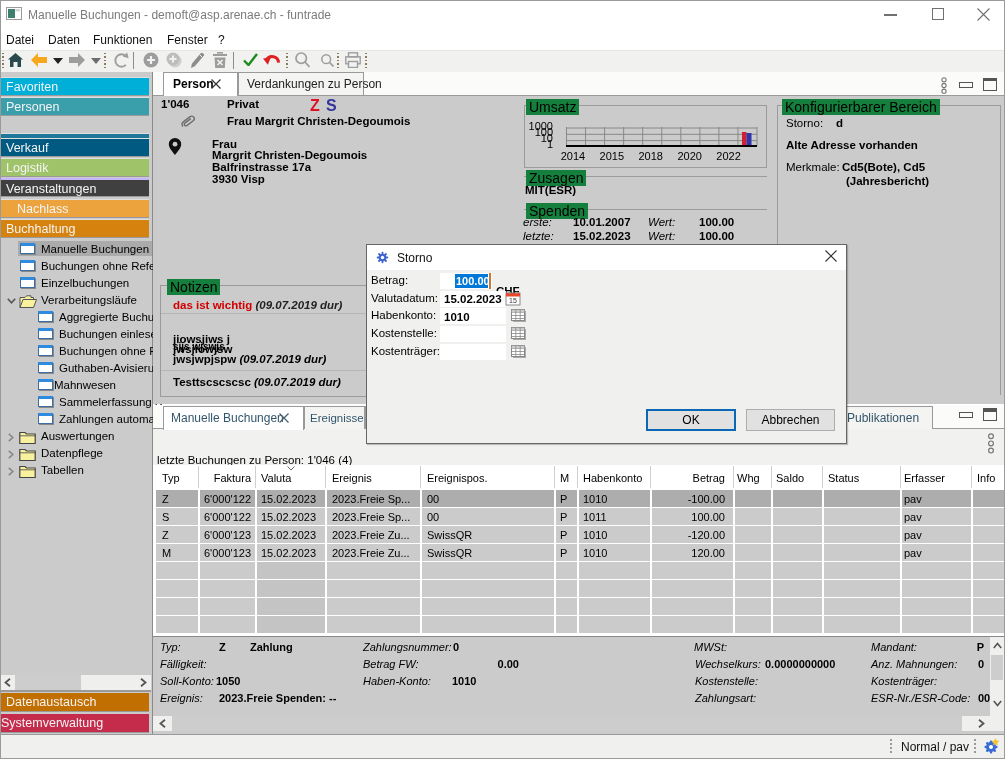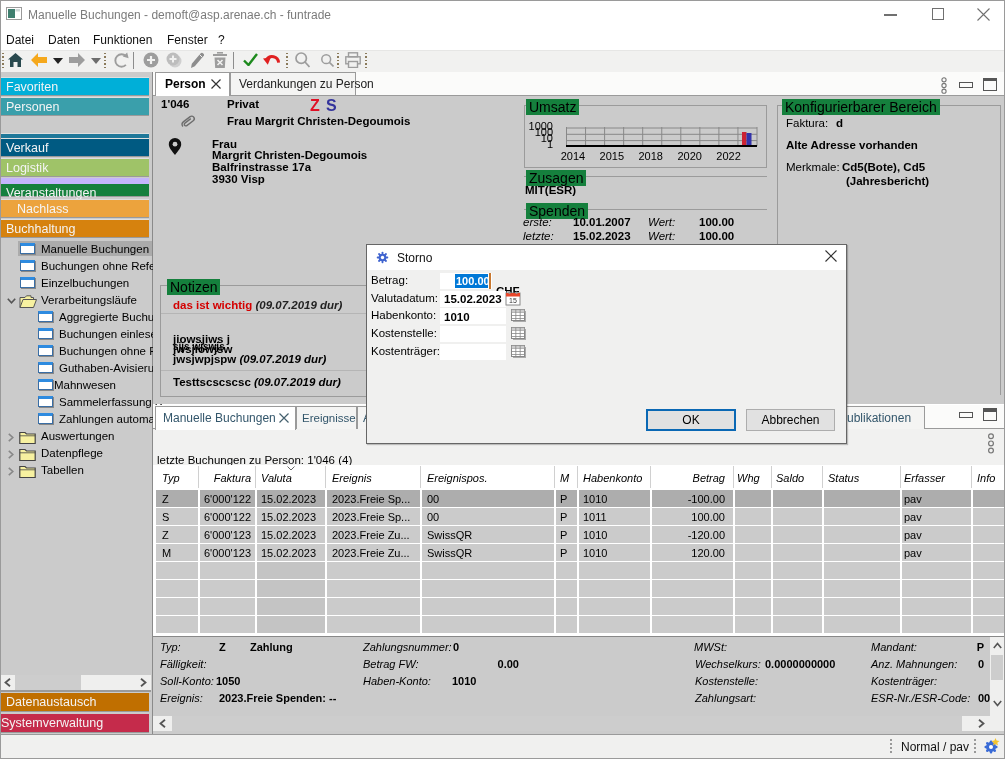--- a/index.html
+++ b/index.html
@@ -3,24 +3,24 @@
 <meta charset="utf-8">
 <style>
 * { margin:0; padding:0; box-sizing:border-box; }
 html,body { width:1005px; height:759px; overflow:hidden; }
 body { font-family:"Liberation Sans", sans-serif; position:relative; background:#fff; }
 .abs { position:absolute; white-space:nowrap; }
 .b { font-weight:bold; }
 .i { font-style:italic; }
 #frame { position:absolute; left:0; top:0; width:1005px; height:759px; border:1px solid #9a9a9a; z-index:90; pointer-events:none; }
 .titem { position:absolute; font-size:11.5px; color:#000; white-space:nowrap; }
-.tab { position:absolute; top:0; height:23px; font-size:12px; line-height:23px; background:#f4f4f3; border:1px solid #9a9a9a; border-bottom:none; white-space:nowrap; }
+.tab { position:absolute; top:0; height:23px; font-size:12px; line-height:23px; background:#f4f4f3; border:1px solid #9a9a9a; border-bottom:none; white-space:nowrap;margin-left:8px; }
 .tab.active { background:#fff; height:24px; z-index:2; }
 .glabel { position:absolute; font-size:14px; background:#15803d; padding:0 3px; white-space:nowrap; }
-.th { position:absolute; font-size:11px; color:#000; top:471.5px; white-space:nowrap;font-style:italic; }
+.th { position:absolute; font-size:11px; color:#000; top:471.5px; white-space:nowrap; }
 .cell { position:absolute; font-size:11px; color:#000; white-space:nowrap; }
 .dlbl { position:absolute; font-size:11.5px; color:#000; white-space:nowrap; }
 </style>
 </head>
 <body>
 <div id="frame"></div>
 <svg class="abs" style="left:6px;top:7px" width="16" height="13" viewBox="0 0 16 13">
     <rect x="0.5" y="0.5" width="15" height="12" fill="#fff" stroke="#9a9a9a"></rect>
     <rect x="2" y="2" width="7" height="9" fill="#3f7f6f"></rect>
     <rect x="9.5" y="2" width="4.5" height="2.5" fill="#cfd8d8"></rect>
@@ -102,21 +102,21 @@
     <rect x="3.5" y="9.5" width="9" height="6" fill="#f1f1f0" stroke="#9d9d9d" stroke-width="1.4"></rect>
   </svg>
 <div class="abs" style="left:365px;top:53px;width:2px;height:16px;background-image:repeating-linear-gradient(#8a7a5a 0px,#8a7a5a 1.5px,transparent 1.5px,transparent 3.5px)"></div>
 <div class="abs" style="left:1px;top:72px;width:151px;height:662px;background:#cbcbcb"></div>
 <div class="abs" style="left:152px;top:72px;width:1px;height:662px;background:#8a8a8a"></div>
 <div class="abs" style="left:1px;top:76.5px;width:148px;height:18px;background:#00afd8;color:#f4f4f4;font-size:12.5px;line-height:18px;padding-left:5px;border-top:1px solid #dfdfdf;box-shadow:0 1px 0 #9a9a9a">Favoriten</div>
 <div class="abs" style="left:1px;top:97px;width:148px;height:18px;background:#3a9fab;color:#f4f4f4;font-size:12.5px;line-height:18px;padding-left:5px;border-top:1px solid #dfdfdf;box-shadow:0 1px 0 #9a9a9a">Personen</div>
 <div class="abs" style="left:1px;top:133px;width:148px;height:18px;background:#1f7899;color:#ffffff;font-size:12.5px;line-height:18px;padding-left:5px;border-top:1px solid #dfdfdf;box-shadow:0 1px 0 #9a9a9a">Projektfinanzierung</div>
 <div class="abs" style="left:1px;top:137.5px;width:148px;height:18px;background:#005a82;color:#f4f4f4;font-size:12.5px;line-height:18px;padding-left:5px;border-top:1px solid #dfdfdf;box-shadow:0 1px 0 #9a9a9a">Verkauf</div>
 <div class="abs" style="left:1px;top:158px;width:148px;height:18px;background:#9fc368;color:#f4f4f4;font-size:12.5px;line-height:18px;padding-left:5px;border-top:1px solid #dfdfdf;box-shadow:0 1px 0 #9a9a9a">Logistik</div>
-<div class="abs" style="left:1px;top:178px;width:148px;height:18px;background:#15803d;color:#f4f4f4;font-size:12.5px;line-height:18px;padding-left:5px;border-top:6px solid #c4b5fd;box-shadow:0 1px 0 #9a9a9a">Veranstaltungen</div>
+<div class="abs" style="left:1px;top:178px;width:148px;height:18px;background:#404040;color:#f4f4f4;font-size:12.5px;line-height:18px;padding-left:5px;border-top:2px solid #c4b5fd;box-shadow:0 1px 0 #9a9a9a">Veranstaltungen</div>
 <div class="abs" style="left:1px;top:198.5px;width:148px;height:18px;background:#eca33d;color:#f4f4f4;font-size:12.5px;line-height:18px;padding-left:16px;border-top:1px solid #dfdfdf;box-shadow:0 1px 0 #9a9a9a">Nachlass</div>
 <div class="abs" style="left:1px;top:218.5px;width:148px;height:18px;background:#d6820e;color:#f4f4f4;font-size:12.5px;line-height:18px;padding-left:5px;border-top:1px solid #dfdfdf;box-shadow:0 1px 0 #9a9a9a">Buchhaltung</div>
 <div class="abs" style="left:18px;top:240.5px;width:134px;height:15px;background:#ababab"></div>
 <div class="abs" style="left:20px;top:242.5px;width:15px;height:11px;background:#fff;border:1px solid #3a6ea5;border-top:3px solid #2e8be0;box-shadow:1px 1px 0 #888"></div>
 <div class="titem" style="left:41px;top:242.5px">Manuelle Buchungen</div>
 <div class="abs" style="left:20px;top:259.5px;width:15px;height:11px;background:#fff;border:1px solid #3a6ea5;border-top:3px solid #2e8be0;box-shadow:1px 1px 0 #888"></div>
 <div class="titem" style="left:41px;top:259.5px">Buchungen ohne Refe</div>
 <div class="abs" style="left:20px;top:276.5px;width:15px;height:11px;background:#fff;border:1px solid #3a6ea5;border-top:3px solid #2e8be0;box-shadow:1px 1px 0 #888"></div>
 <div class="titem" style="left:41px;top:276.5px">Einzelbuchungen</div>
 <svg class="abs" style="left:7px;top:297.5px" width="9" height="6" viewBox="0 0 9 6">
@@ -246,21 +246,21 @@
 <div class="abs i" style="left:523px;top:215.5px;font-size:11.5px">erste:</div>
 <div class="abs b" style="left:573px;top:215.5px;font-size:11.5px">10.01.2007</div>
 <div class="abs i" style="left:648px;top:215.5px;font-size:11.5px">Wert:</div>
 <div class="abs b" style="left:699px;top:215.5px;font-size:11.5px">100.00</div>
 <div class="abs i" style="left:523px;top:229.5px;font-size:11.5px">letzte:</div>
 <div class="abs b" style="left:573px;top:229.5px;font-size:11.5px">15.02.2023</div>
 <div class="abs i" style="left:648px;top:229.5px;font-size:11.5px">Wert:</div>
 <div class="abs b" style="left:699px;top:229.5px;font-size:11.5px">100.00</div>
 <div class="abs" style="left:777px;top:105px;width:224px;height:290px;border:1px solid #9b9b9b;border-bottom:none"></div>
 <div class="glabel" style="left:782px;top:99px">Konfigurierbarer Bereich</div>
-<div class="abs" style="left:786px;top:117px;font-size:11.5px">Faktura:</div>
+<div class="abs" style="left:786px;top:117px;font-size:11.5px">Storno:</div>
 <div class="abs b" style="left:836px;top:117px;font-size:11.5px">d</div>
 <div class="abs b" style="left:786px;top:139px;font-size:11.5px">Alte Adresse vorhanden</div>
 <div class="abs" style="left:786px;top:161px;font-size:11.5px">Merkmale:</div>
 <div class="abs b" style="left:842px;top:161px;font-size:11.5px">Cd5(Bote), Cd5</div>
 <div class="abs b" style="left:846px;top:175px;font-size:11.5px">(Jahresbericht)</div>
 <div class="abs" style="left:160px;top:285px;width:360px;height:112px;border:1px solid #9b9b9b"></div>
 <div class="glabel" style="left:167px;top:279px">Notizen</div>
 <div class="abs b" style="left:173px;top:299px;font-size:11.5px;color:#d40000">das ist wichtig <span class="i" style="color:#222">(09.07.2019 dur)</span></div>
 <div class="abs" style="left:161px;top:312.5px;width:358px;height:1px;background:#b5b5b5"></div>
 <div class="abs b" style="left:173px;top:341px;font-size:10px">sjjs wjswjs</div>

